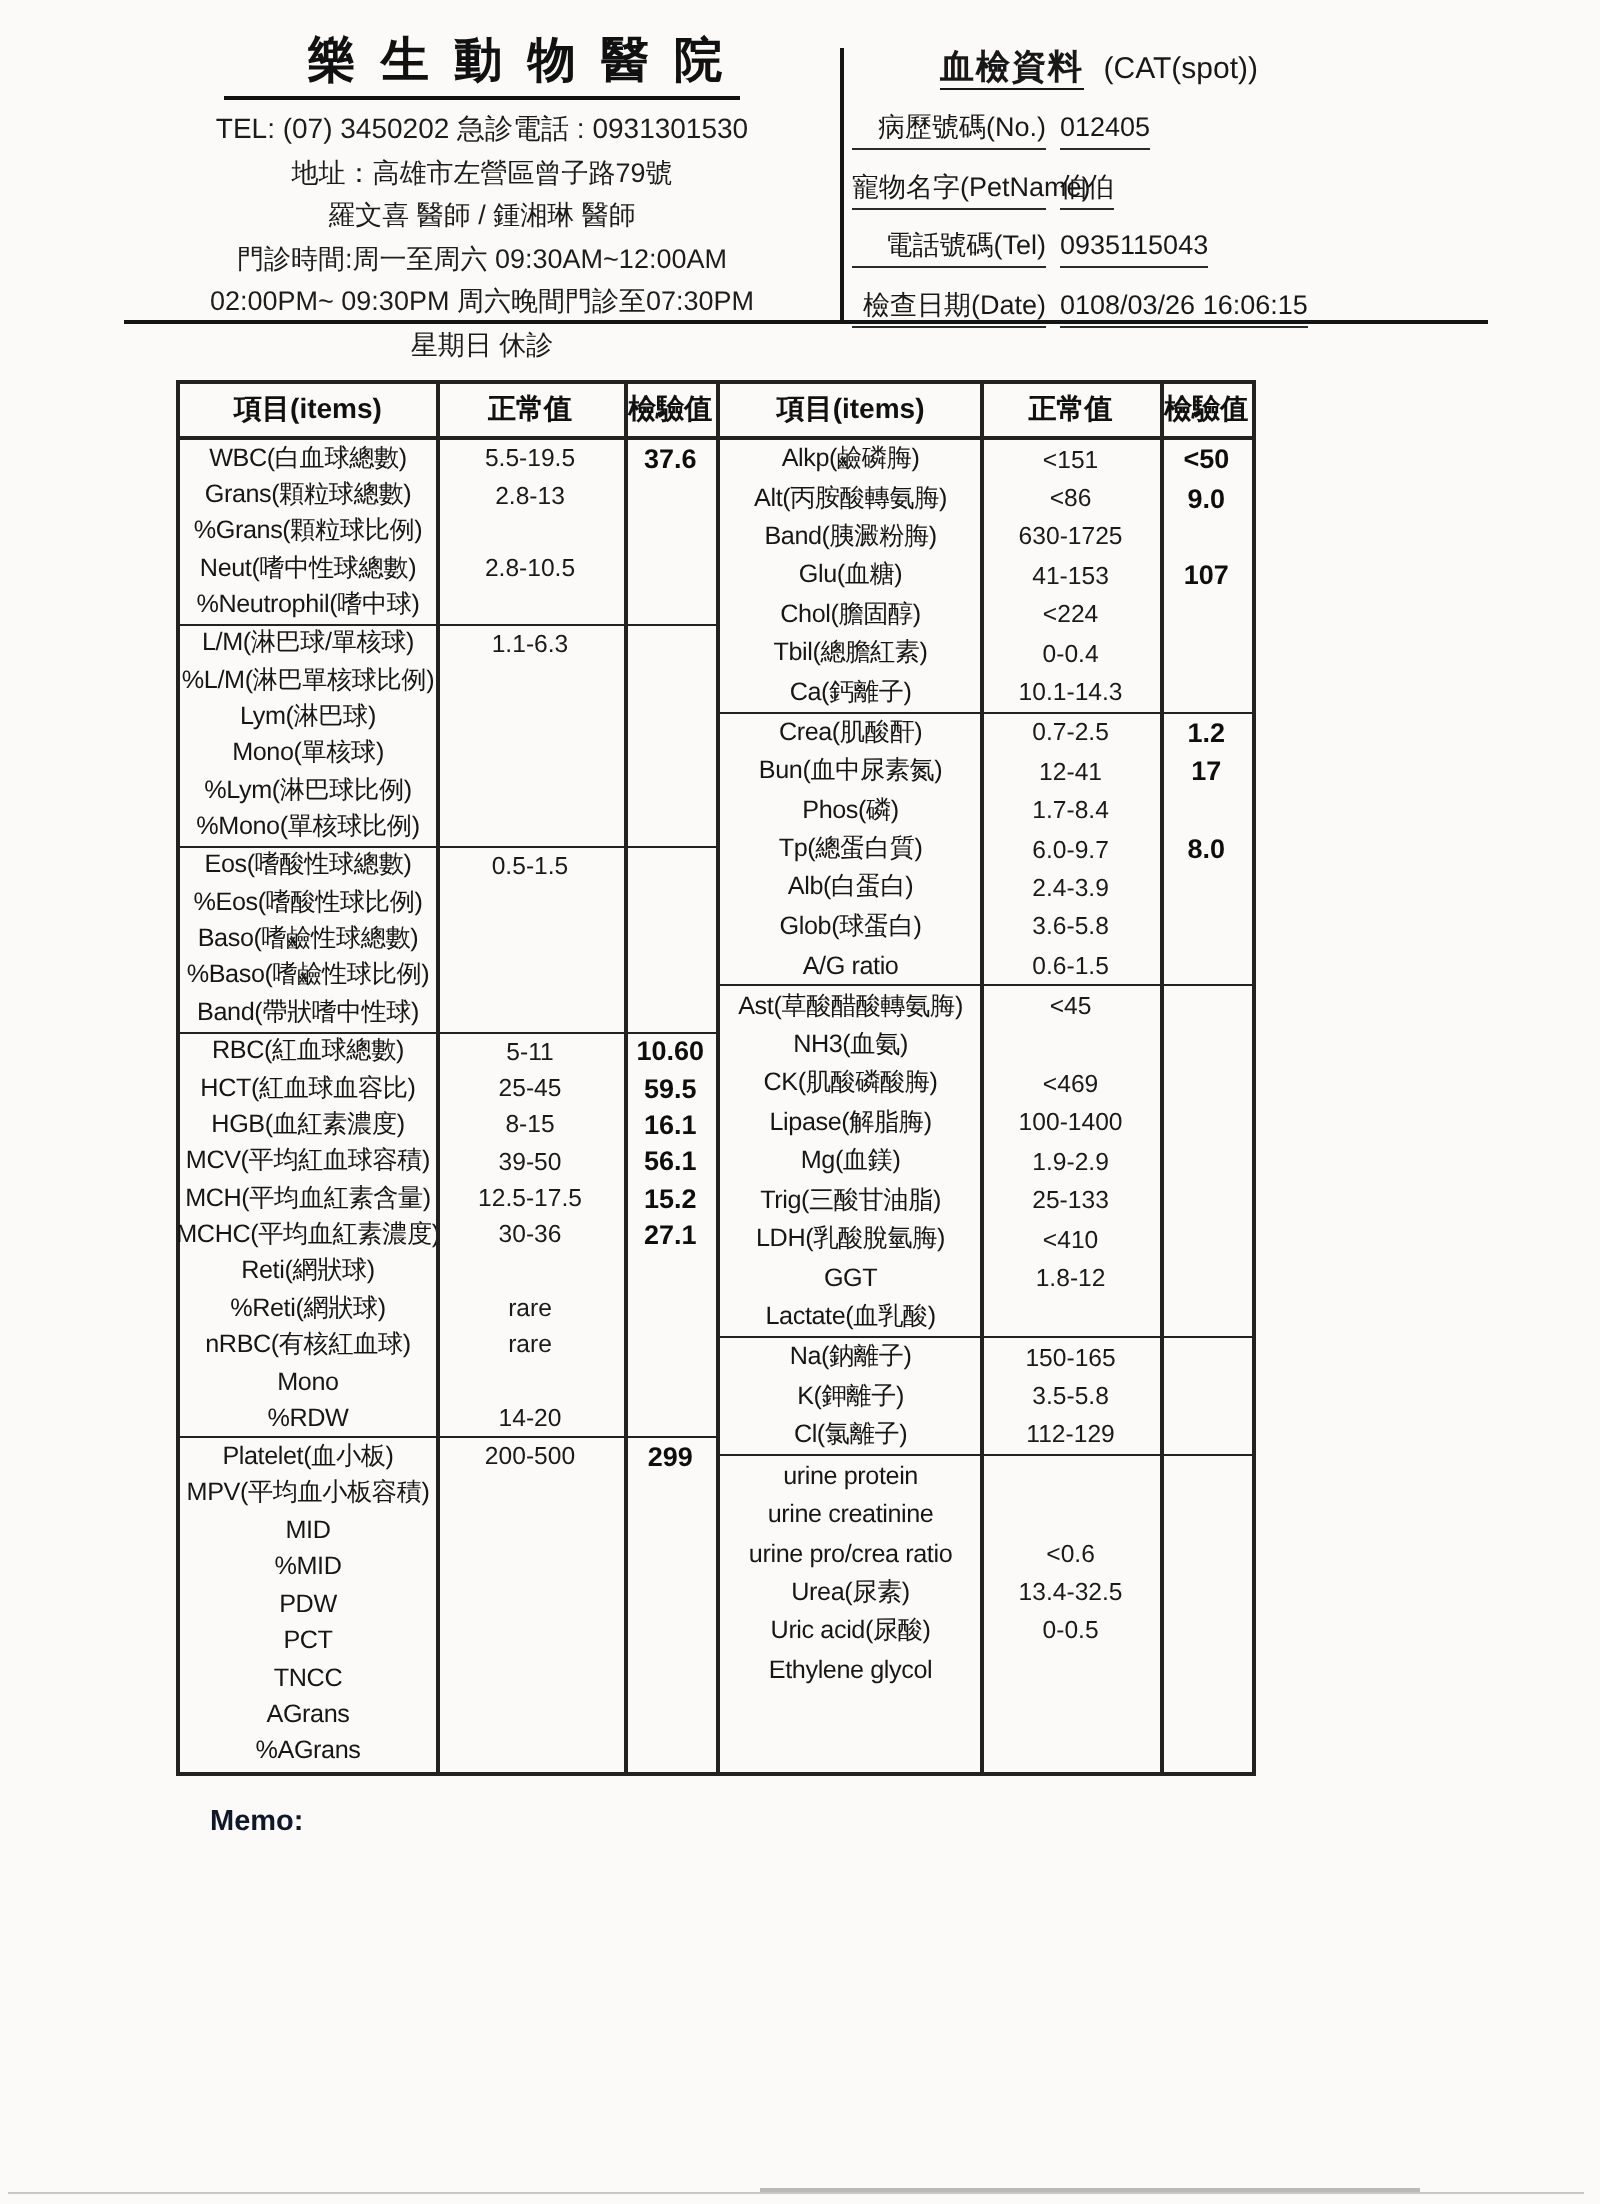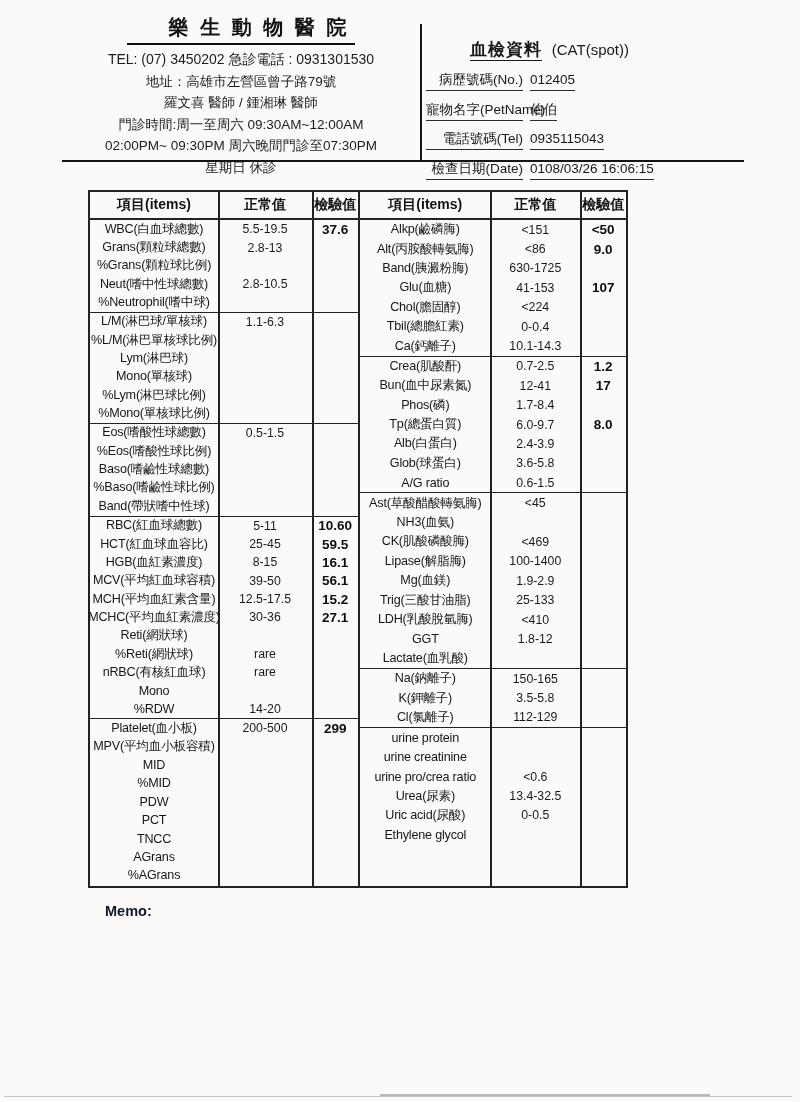--- a/index.html
+++ b/index.html
@@ -9,29 +9,29 @@
     font-family:"Liberation Sans","DejaVu Sans",sans-serif;
     color:#181818;
     position:relative;
     overflow:hidden;
   }
   .page{position:absolute;inset:0;}
 
   
   .header-left{position:absolute;left:60px;top:14px;width:362px;text-align:center;}
   .clinic-title{
-    display:inline-block;font-size:20px;font-weight:bold;letter-spacing:3px;
+    display:inline-block;font-size:24px;font-weight:bold;letter-spacing:3px;
     border-bottom:2px solid #111;padding:0 6px 2px 42px;color:#111;
   }
   .hl-line{font-size:13.5px;line-height:21.5px;color:#1c1c1c;}
   .hl-line.tel{margin-top:4px;font-size:14px;}
 
   
   .header-divider{position:absolute;left:420px;top:24px;width:2px;height:138px;background:#141414;}
-  .header-right{position:absolute;left:426px;top:22px;width:315px;font-size:13.5px;margin-top:16px;}
+  .header-right{position:absolute;left:426px;top:22px;width:315px;font-size:13.5px;}
   .report-title-row{margin-left:44px;margin-bottom:10px;}
   .report-title{font-size:17px;font-weight:bold;border-bottom:1.5px solid #161616;padding-bottom:1px;letter-spacing:1px;}
   .report-title-suffix{font-size:15px;margin-left:6px;}
   .hfield{display:flex;align-items:flex-start;margin-top:9.5px;line-height:18px;}
   .hfield .lbl{width:97px;text-align:right;border-bottom:1px solid #2a2a2a;padding-bottom:1px;white-space:nowrap;flex:none;}
   .hfield .val{margin-left:7px;border-bottom:1px solid #2a2a2a;padding-bottom:1px;white-space:nowrap;}
 
   .header-rule{position:absolute;left:62px;top:160px;width:682px;height:2px;background:#141414;}
 
   

